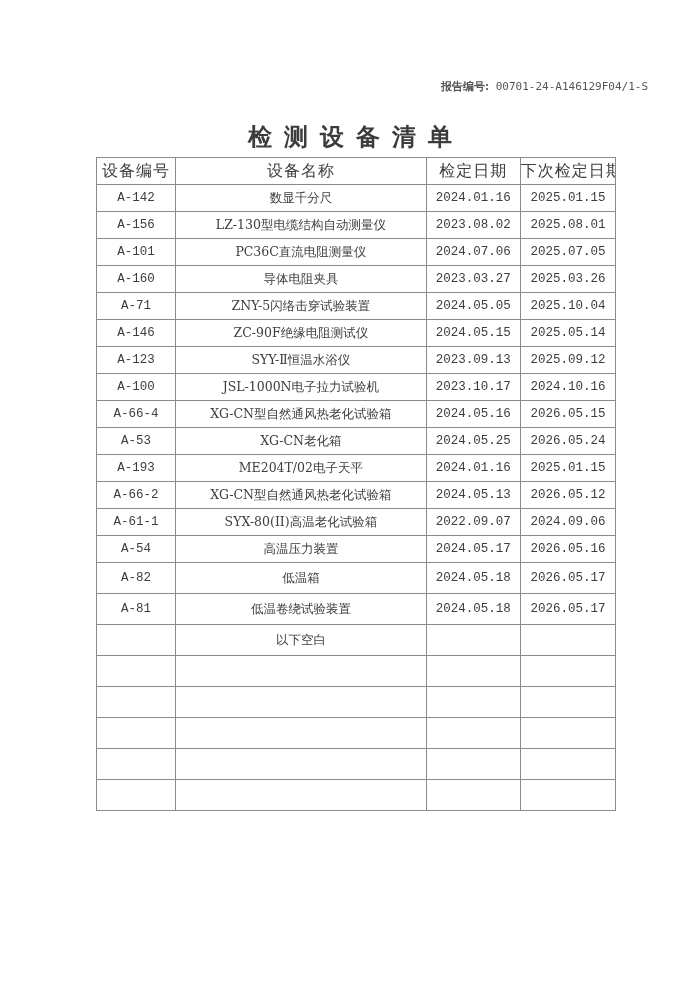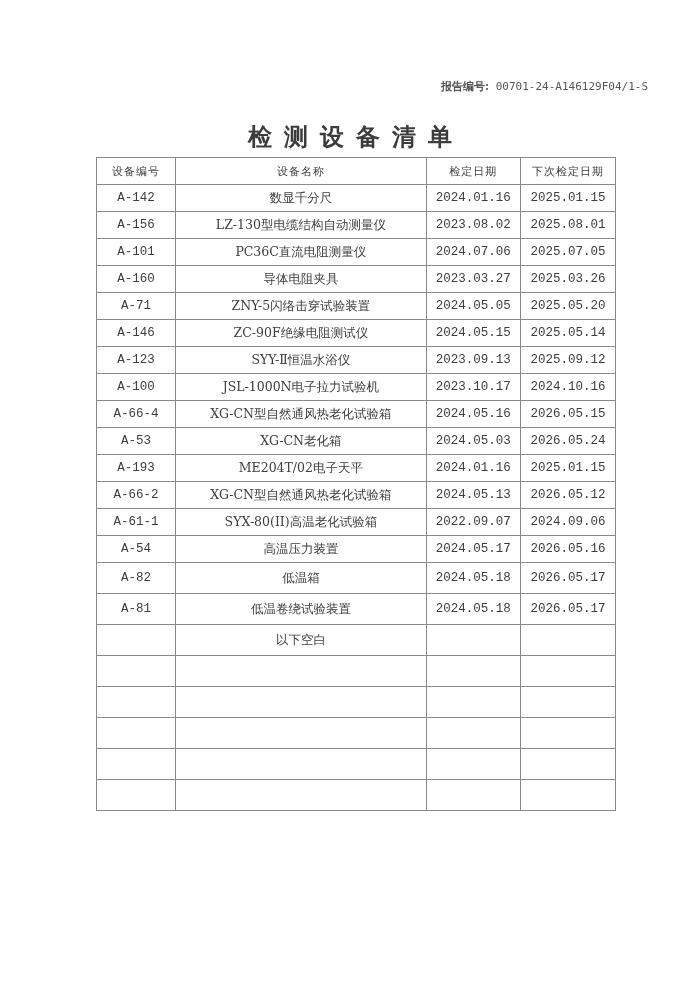--- a/index.html
+++ b/index.html
@@ -19,21 +19,21 @@
     padding-left: 6px;
   }
   table.list {
     position: absolute; top: 157px; left: 96px; width: 520px;
     border-collapse: collapse; table-layout: fixed;
   }
   table.list td, table.list th {
     border: 1.4px solid #8a8a8a; padding: 0; text-align: center; font-weight: normal;
     font-size: 12.5px; color: #3d3d3d; white-space: nowrap; overflow: hidden;
   }
-  table.list th { height: 26px; font-size: 11px; letter-spacing: 1px; }
+  table.list th { height: 26px; font-size: 16px; letter-spacing: 1px; }
   table.list tr.r td { height: 26px; }
   table.list tr.t td { height: 30px; margin-left: 48px; }
   .mono { font-family: "Liberation Mono", "DejaVu Sans Mono", monospace; font-size: 13px; color: #444; }
   .col1 { width: 79px; }
   .col2 { width: 250px; }
   .col3 { width: 94px; }
   .col4 { width: 95px; }
 </style>
 </head>
 <body>
@@ -82,21 +82,21 @@
       <tr class="r">
         <td class="mono">A-160</td>
         <td>导体电阻夹具</td>
         <td class="mono">2023.03.27</td>
         <td class="mono">2025.03.26</td>
       </tr>
       <tr class="r">
         <td class="mono">A-71</td>
         <td>ZNY-5闪络击穿试验装置</td>
         <td class="mono">2024.05.05</td>
-        <td class="mono">2025.05.20</td>
+        <td class="mono">2025.10.04</td>
       </tr>
       <tr class="r">
         <td class="mono">A-146</td>
         <td>ZC-90F绝缘电阻测试仪</td>
         <td class="mono">2024.05.15</td>
         <td class="mono">2025.05.14</td>
       </tr>
       <tr class="r">
         <td class="mono">A-123</td>
         <td>SYY-Ⅱ恒温水浴仪</td>
@@ -111,21 +111,21 @@
       </tr>
       <tr class="r">
         <td class="mono">A-66-4</td>
         <td>XG-CN型自然通风热老化试验箱</td>
         <td class="mono">2024.05.16</td>
         <td class="mono">2026.05.15</td>
       </tr>
       <tr class="r">
         <td class="mono">A-53</td>
         <td>XG-CN老化箱</td>
-        <td class="mono">2024.05.03</td>
+        <td class="mono">2024.05.25</td>
         <td class="mono">2026.05.24</td>
       </tr>
       <tr class="r">
         <td class="mono">A-193</td>
         <td>ME204T/02电子天平</td>
         <td class="mono">2024.01.16</td>
         <td class="mono">2025.01.15</td>
       </tr>
       <tr class="r">
         <td class="mono">A-66-2</td>

